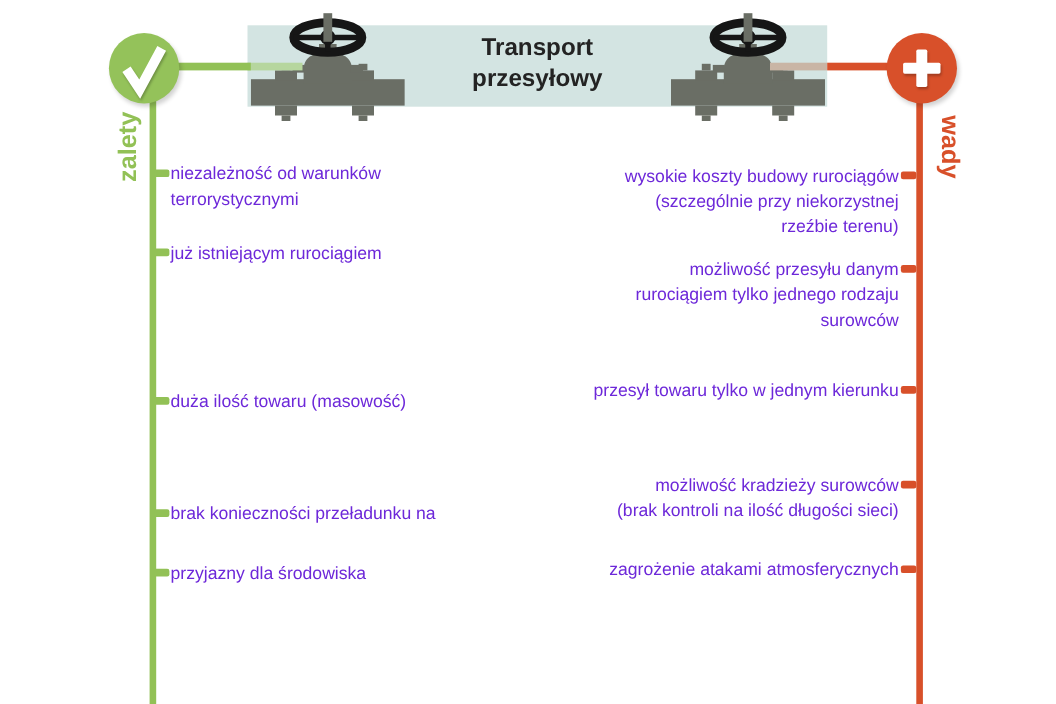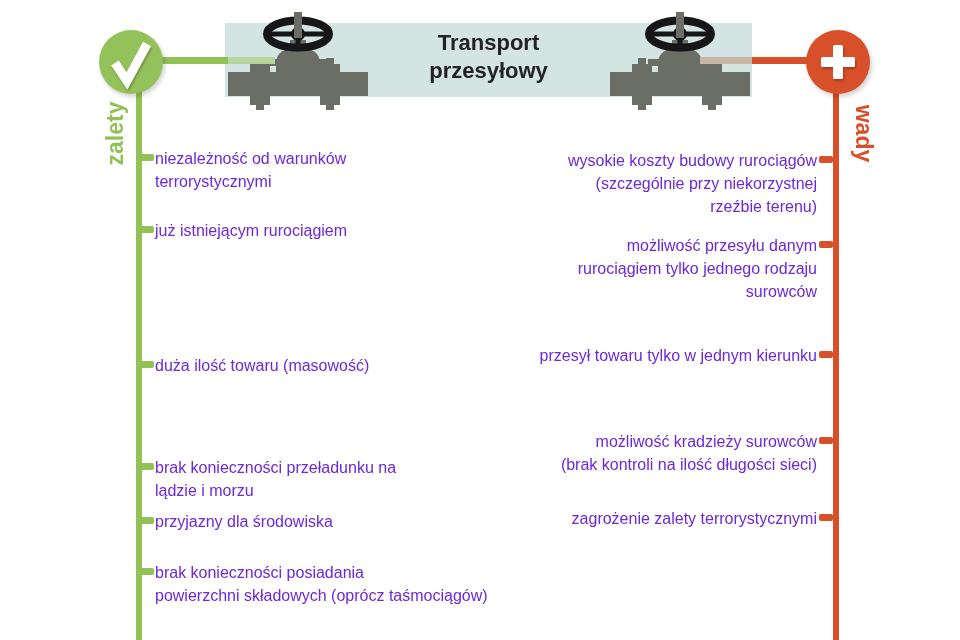--- a/index.html
+++ b/index.html
@@ -144,34 +144,26 @@
   <div class="item adv" style="top:354px;">
     <span class="tick"></span>
     <div class="text">
       <div class="line">duża ilość towaru (masowość)</div>
     </div>
   </div>
   <div class="item adv" style="top:440px;margin-top:16px;">
     <span class="tick"></span>
     <div class="text">
       <div class="line">brak konieczności przeładunku na</div>
-      <div class="line">lądzie i morzu</div>
     </div>
   </div>
   <div class="item adv" style="top:510px;">
     <span class="tick"></span>
     <div class="text">
       <div class="line">przyjazny dla środowiska</div>
-    </div>
-  </div>
-  <div class="item adv" style="top:561px;">
-    <span class="tick"></span>
-    <div class="text">
-      <div class="line">brak konieczności posiadania</div>
-      <div class="line">powierzchni składowych (oprócz taśmociągów)</div>
     </div>
   </div>
 
   <div class="item dis" style="top:149px;">
     <span class="tick"></span>
     <div class="text">
       <div class="line">wysokie koszty budowy rurociągów</div>
       <div class="line">(szczególnie przy niekorzystnej</div>
       <div class="line">rzeźbie terenu)</div>
     </div>
@@ -193,17 +185,17 @@
   <div class="item dis" style="top:414px;margin-top:16px;">
     <span class="tick"></span>
     <div class="text">
       <div class="line">możliwość kradzieży surowców</div>
       <div class="line">(brak kontroli na ilość długości sieci)</div>
     </div>
   </div>
   <div class="item dis" style="top:507px;">
     <span class="tick"></span>
     <div class="text">
-      <div class="line">zagrożenie zalety terrorystycznymi</div>
+      <div class="line">zagrożenie atakami atmosferycznych</div>
     </div>
   </div>
 
 </div>
 
 </body></html>

